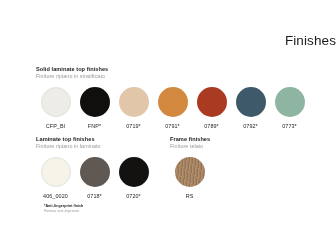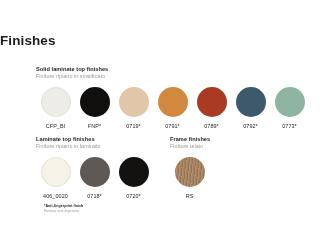--- a/index.html
+++ b/index.html
@@ -17,23 +17,23 @@
   .page {
     position: absolute;
     inset: 0;
     background: #ffffff;
   }
   .page-title {
     position: absolute;
     top: 33px;
     left: 0;
     right: 0;
-    text-align: left;
+    text-align: right;
     font-size: 13.5px;
-    font-weight: bold;
+    font-weight: normal;
     color: #1c1c1c;
     letter-spacing: 0.1px;
   }
   .section {
     position: absolute;
   }
   .section-heading {
     font-size: 5.6px;
     font-weight: bold;
     color: #1d1d1b;

